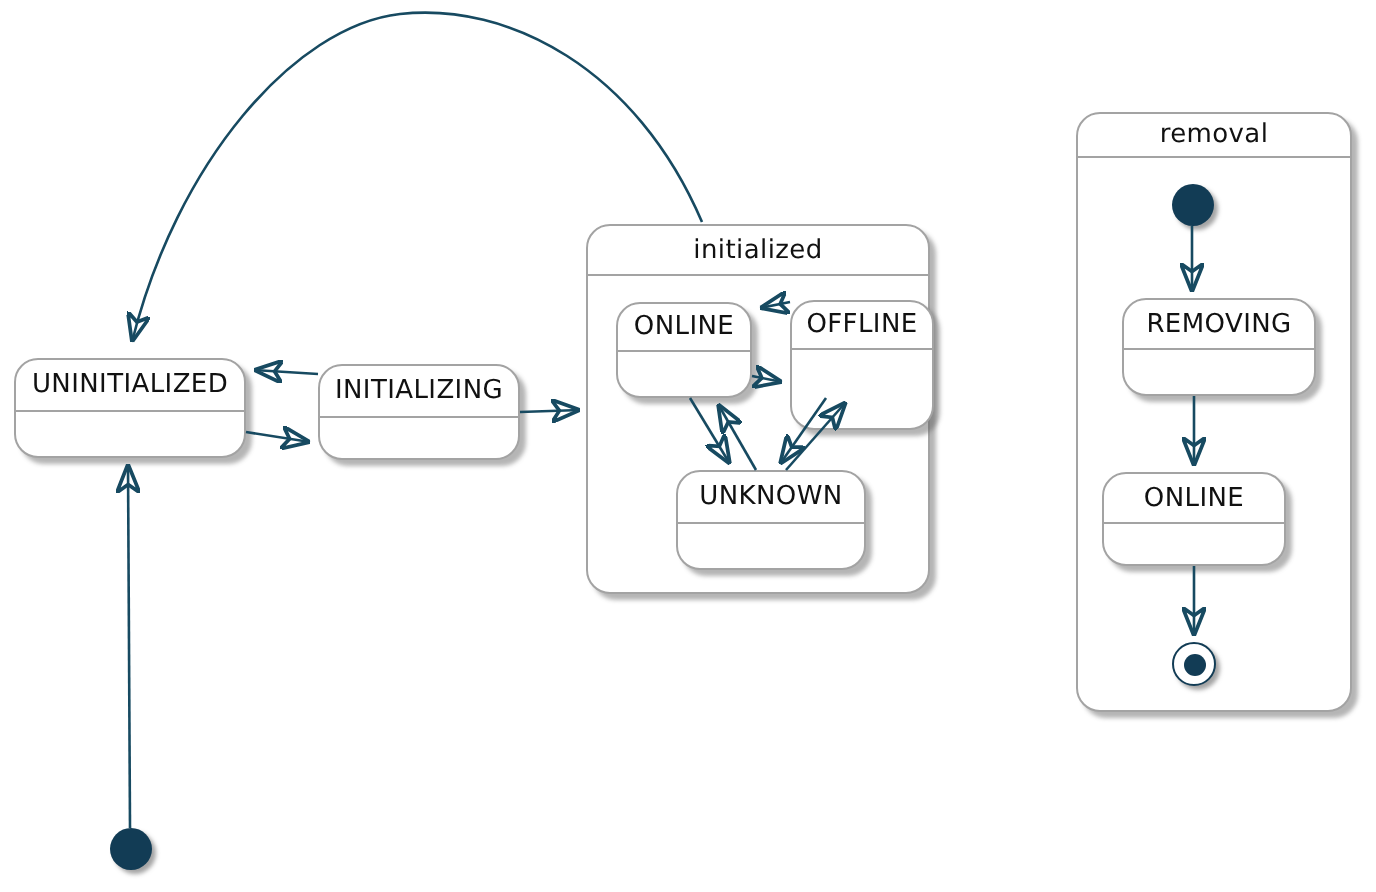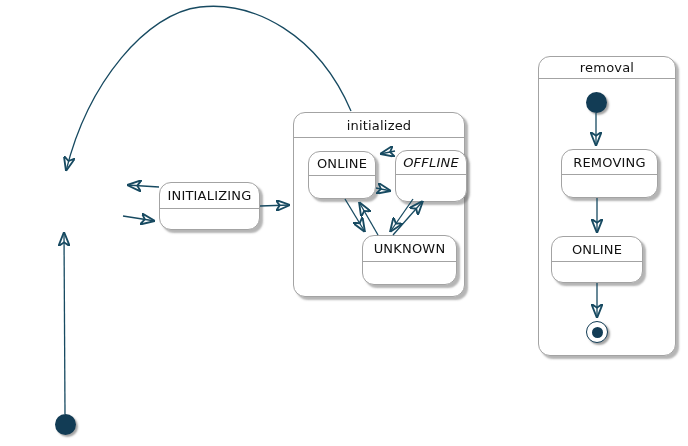--- a/index.html
+++ b/index.html
@@ -56,34 +56,37 @@
 <div class="canvas">
 
   <div class="composite" style="left:293px; top:112px; width:172px; height:185px;">
     <div class="ctitle" style="height:25px;">initialized</div>
   </div>
 
   <div class="composite" style="left:538px; top:56px; width:138px; height:300px;">
     <div class="ctitle" style="height:22px;">removal</div>
   </div>
 
+  <div class="state" style="left:7px; top:179px; width:116px; height:50px;">
+    <div class="title">UNINITIALIZED</div>
+  </div>
 
   <div class="state" style="left:159px; top:182px; width:101px; height:48px;">
     <div class="title">INITIALIZING</div>
   </div>
 
   <div class="state" style="left:308px; top:151px; width:68px; height:48px;">
     <div class="title" style="height:24px;">ONLINE</div>
   </div>
 
-  <div class="state" style="left:395px; top:150px; width:72px; height:52px;font-style:italic;">
+  <div class="state" style="left:395px; top:150px; width:72px; height:65px;">
     <div class="title" style="height:24px;">OFFLINE</div>
   </div>
 
-  <div class="state" style="left:338px; top:235px; width:95px; height:50px;margin-left:24px;">
+  <div class="state" style="left:338px; top:235px; width:95px; height:50px;">
     <div class="title">UNKNOWN</div>
   </div>
 
   <div class="state" style="left:549px; top:149px; width:97px; height:49px;margin-left:12px;">
     <div class="title" style="height:25px;">REMOVING</div>
   </div>
 
   <div class="state" style="left:551px; top:236px; width:92px; height:47px;">
     <div class="title" style="height:25px;">ONLINE</div>
   </div>

